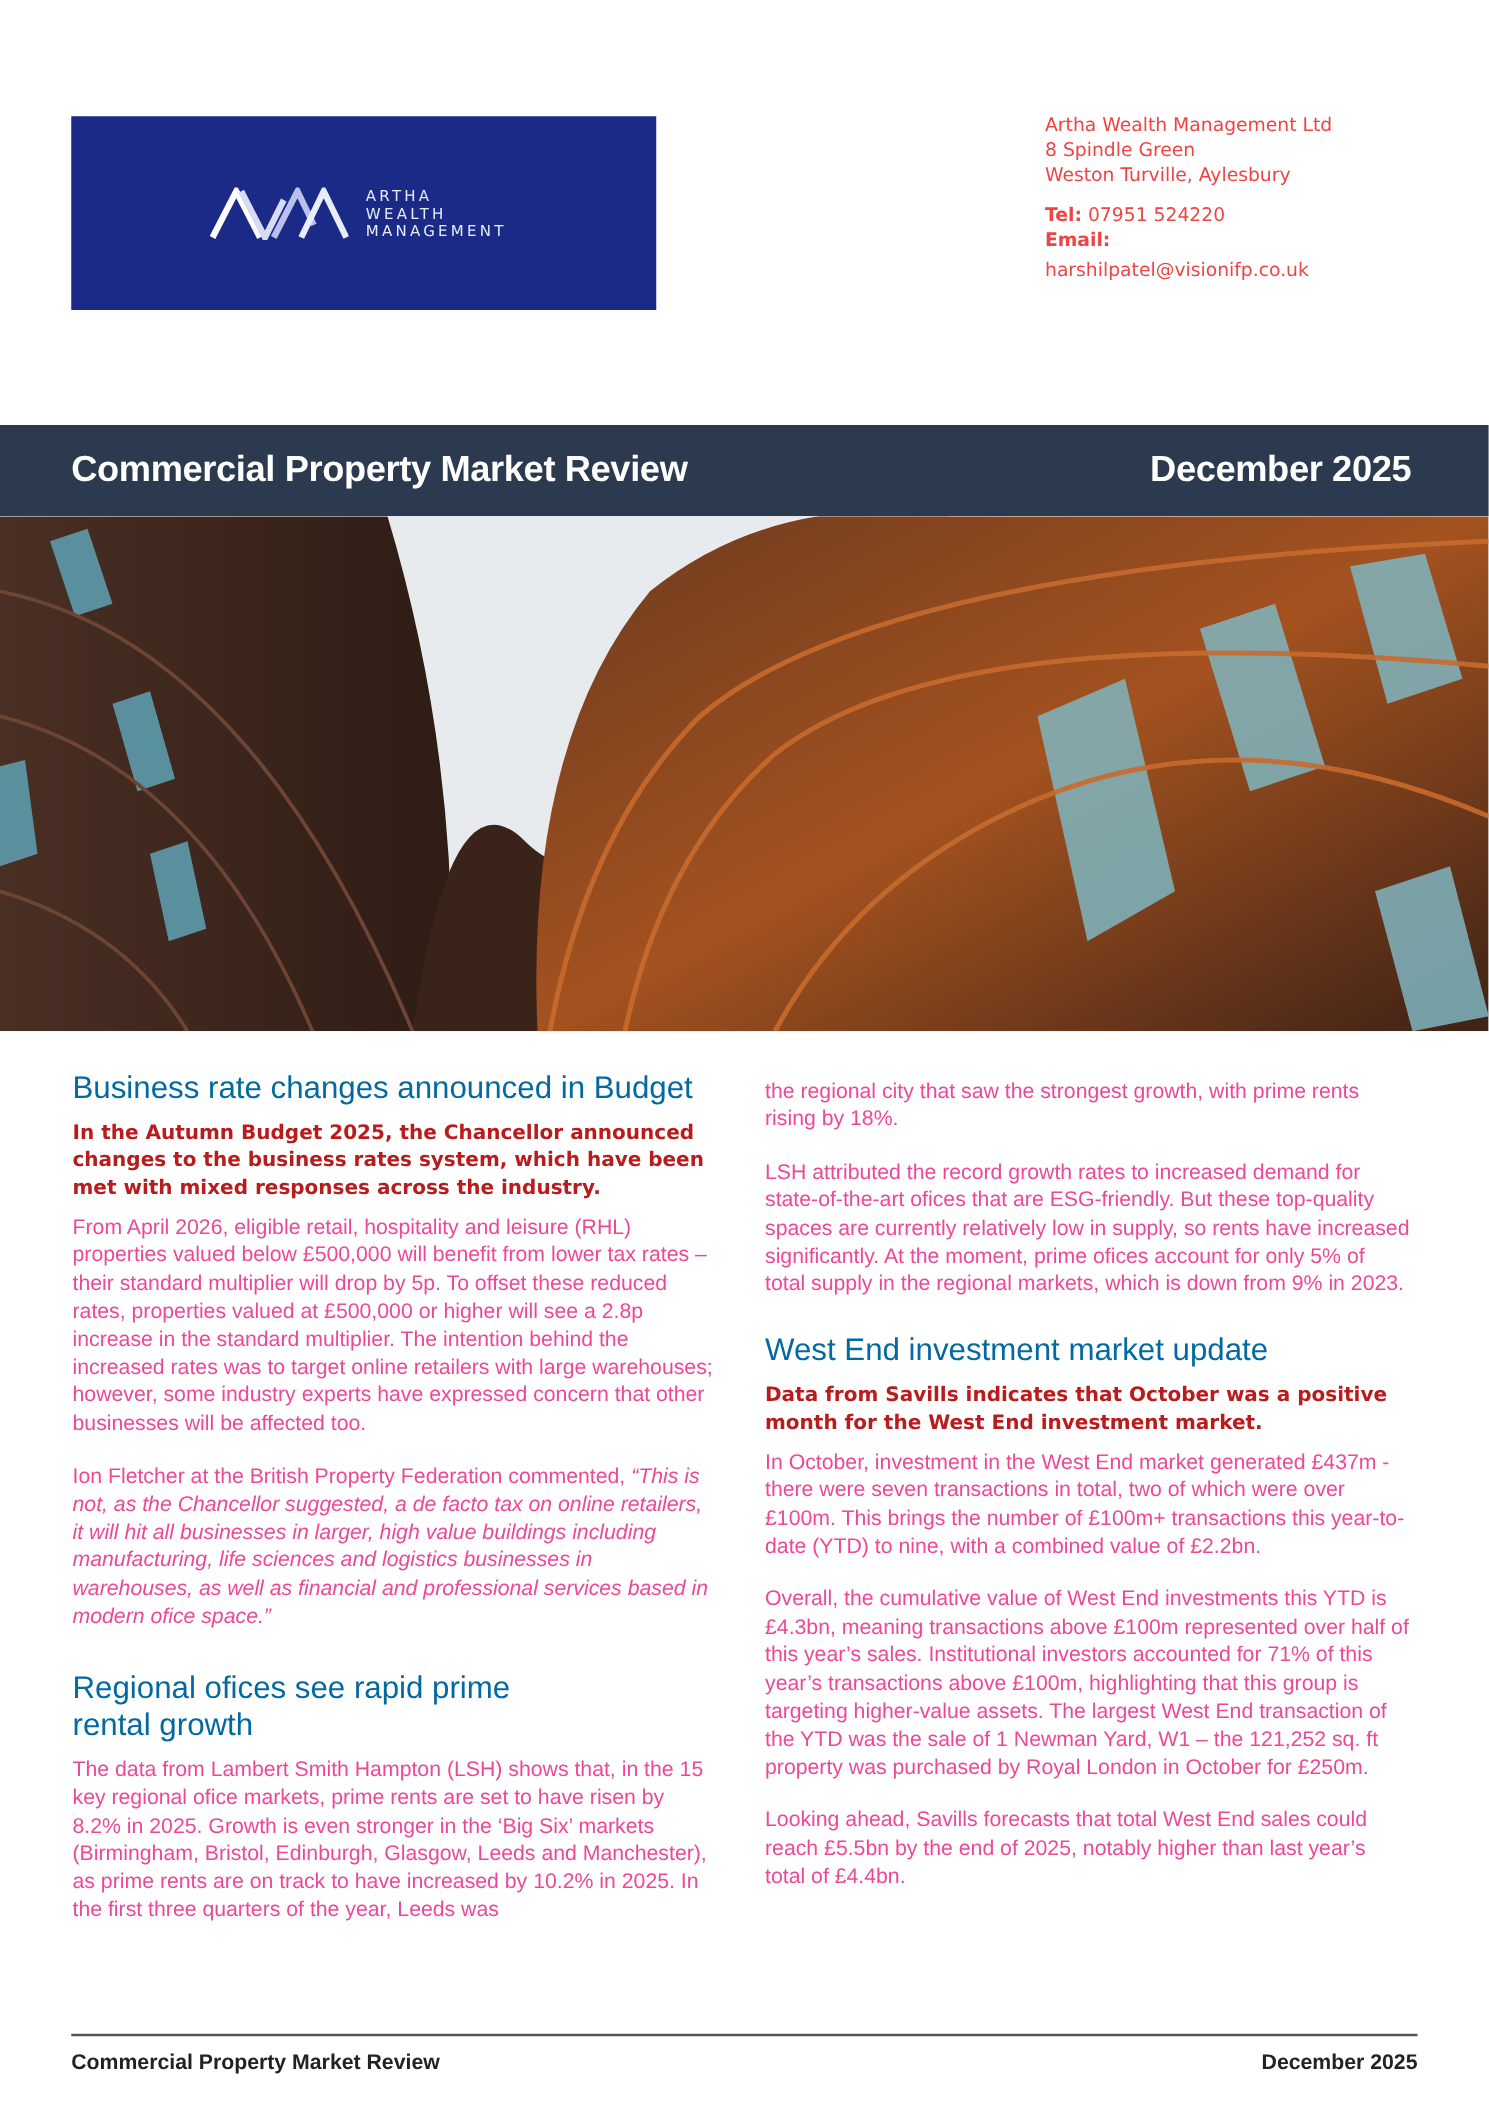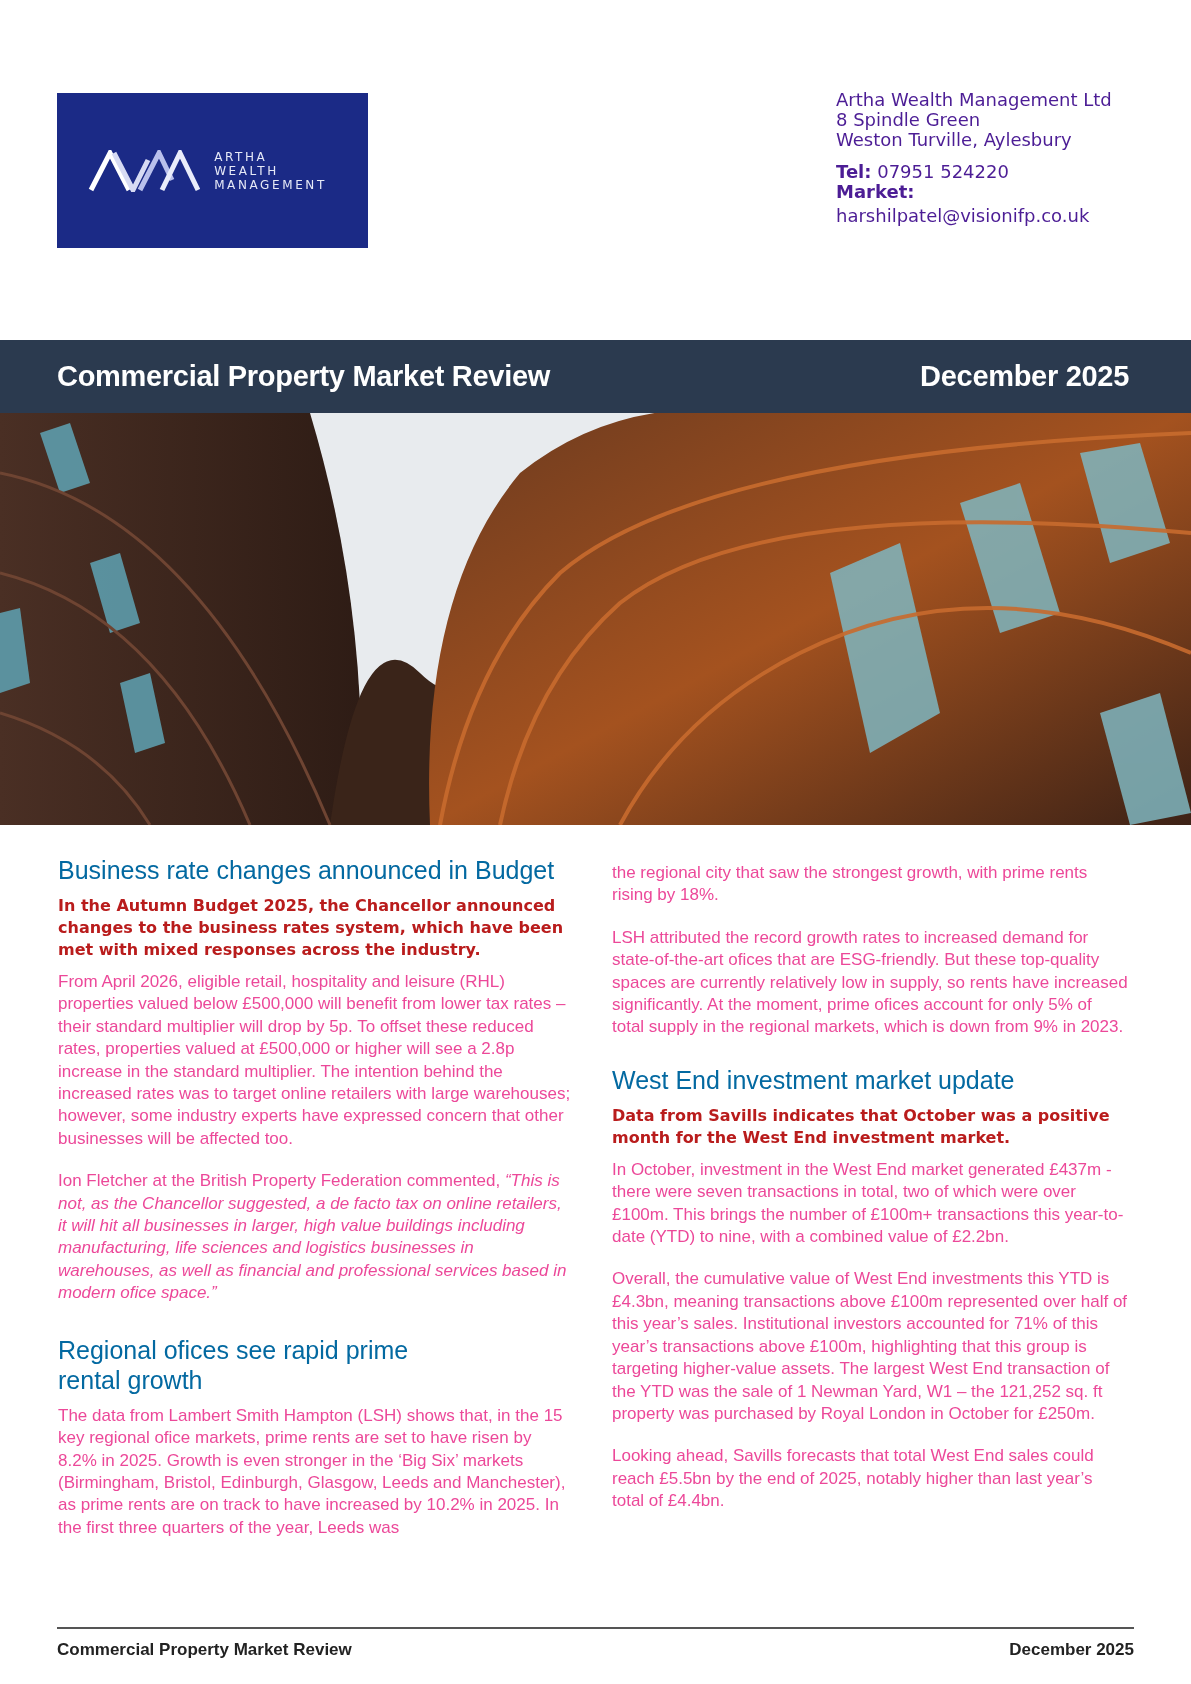--- a/index.html
+++ b/index.html
@@ -1,29 +1,29 @@
 <!DOCTYPE html>
 <html><head>
   <meta charset="utf-8">
   <style>
     * { box-sizing: border-box; margin: 0; padding: 0; }
     html, body { width: 1191px; height: 1684px; background: #ffffff; overflow: hidden; }
     body { position: relative; font-family: "DejaVu Sans", sans-serif; color: #333; }
 
     .logo-box {
-      position: absolute; left: 57px; top: 93px; width: 311px; height: 155px;
+      position: absolute; left: 57px; top: 93px; width: 468px; height: 155px;
       background: #1b2a86; display: flex; align-items: center; justify-content: center;
     }
     .logo-inner { display: flex; align-items: center; gap: 14px; margin-left: -10px; }
     .logo-mark svg { display: block; }
     .logo-text { color: #e6e9f7; font-family: "DejaVu Sans", sans-serif; font-size: 12px; letter-spacing: 2.6px; line-height: 14px; }
 
     .contact {
       position: absolute; left: 836px; top: 90px; width: 240px;
-      color: #4c1d95; font-family: "DejaVu Sans", sans-serif; font-size: 18px; line-height: 20px;
+      color: #ef4444; font-family: "DejaVu Sans", sans-serif; font-size: 15px; line-height: 20px;
     }
     .contact .addr div { white-space: nowrap; }
     .contact .addr-line1 { white-space: normal; width: 225px; }
     .contact .tel { margin-top: 12px; }
     .contact b { font-weight: bold; }
 
     .banner {
       position: absolute; left: 0; top: 340px; width: 1191px; height: 73px;
       background: #2b3a4f; display: flex; align-items: center; justify-content: space-between;
       padding: 0 62px 0 57px;
@@ -84,21 +84,21 @@
   <div class="addr">
     <div class="addr-line1">Artha Wealth Management Ltd</div>
     <div>8 Spindle Green</div>
     <div>Weston Turville, Aylesbury</div>
   </div>
   <div class="tel">
     <b>Tel:</b>
     <span>07951 524220</span>
   </div>
   <div>
-    <b>Market:</b>
+    <b>Email:</b>
   </div>
   <div style="margin-top:4px;">harshilpatel@visionifp.co.uk</div>
 </div>
 
 <div class="banner">
   <span>Commercial Property Market Review</span>
   <span>December 2025</span>
 </div>
 
 <div class="hero">

